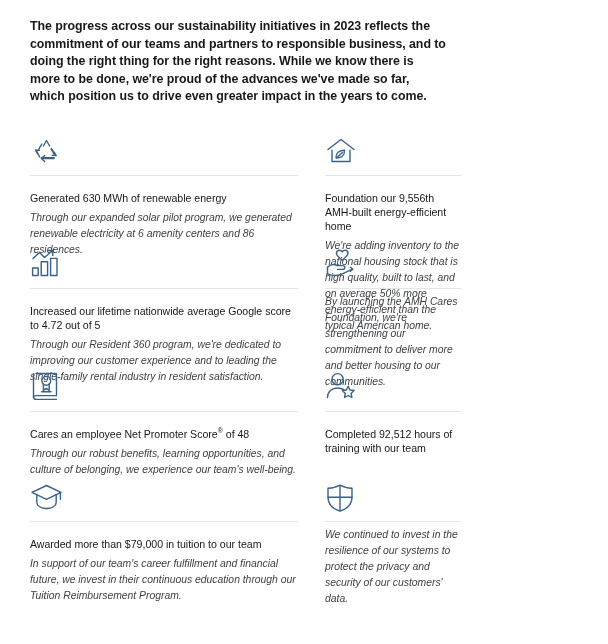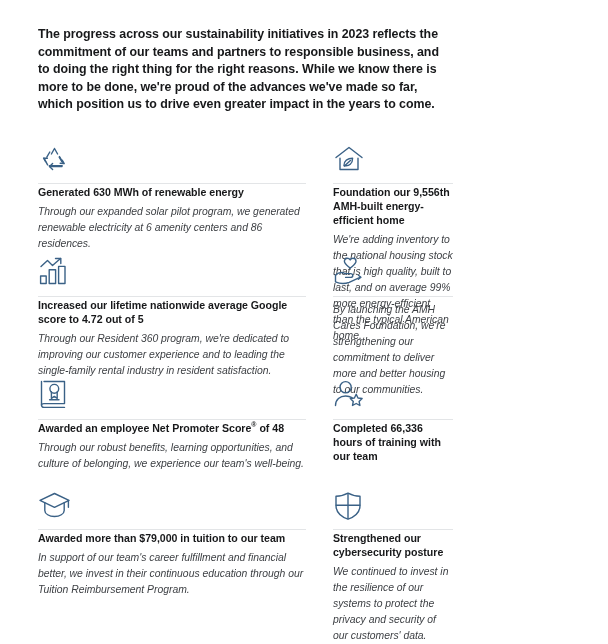--- a/index.html
+++ b/index.html
@@ -12,21 +12,21 @@
     height: 644px;
     font-family: "Liberation Sans", sans-serif;
     color: #1a1a1a;
     overflow: hidden;
   }
   .page {
     width: 483px;
     height: 644px;
     position: relative;
     box-sizing: border-box;
-    padding: 16px;
+    padding: 8px;
   }
   .intro {
     margin: 0;
     padding: 10px 28px 0 22px;
     font-size: 12.4px;
     line-height: 17.6px;
     font-weight: bold;
     color: #17181a;
     letter-spacing: -0.05px;
   }
@@ -58,23 +58,23 @@
   }
   .divider {
     height: 1px;
     background: #e3e5e7;
     margin-top: 6px;
     margin-bottom: 0;
   }
   .headline {
     font-size: 10.6px;
     line-height: 14px;
-    font-weight: bold;
+    font-weight: normal;
     color: #17181a;
-    margin-top: 1px;
+    margin-top: 15px;
     letter-spacing: -0.02px;
   }
   .headline sup {
     font-size: 7px;
     vertical-align: super;
     line-height: 0;
   }
   .body {
     font-size: 10.4px;
     line-height: 16px;
@@ -117,21 +117,21 @@
       <div class="icon-wrap">
         <svg width="32" height="30" viewBox="0 0 32 30" fill="none" stroke="#3a6186" stroke-width="1.4" stroke-linecap="round" stroke-linejoin="round">
           <path d="M3 12.5 L16 2.5 L29 12.5"></path>
           <path d="M7 13.2 L7 24.5 L25 24.5 L25 13.2"></path>
           <path d="M11 20.5 C11 15.8 14.6 13.2 19.6 13.2 C19.6 18.6 16.2 21.6 11 20.5 Z"></path>
           <path d="M11.4 21 L17.4 15.4"></path>
         </svg>
       </div>
       <div class="divider"></div>
       <div class="headline">Foundation our 9,556th AMH-built energy-efficient home</div>
-      <div class="body">We're adding inventory to the national housing stock that is high quality, built to last, and on average 99% more energy-efficient than the typical American home.</div>
+      <div class="body">We're adding inventory to the national housing stock that is high quality, built to last, and on average 50% more energy-efficient than the typical American home.</div>
     </div>
 
     <div class="cell r2">
       <div class="icon-wrap">
         <svg width="34" height="32" viewBox="0 0 34 32" fill="none" stroke="#3a6186" stroke-width="1.4" stroke-linecap="round" stroke-linejoin="round">
           <path d="M3 10.5 L9.5 4.5 L14.5 9.5 L22.5 2.5"></path>
           <path d="M17.5 2.5 L22.8 2.5 L22.8 7.6"></path>
           <rect x="2.6" y="20" width="5.6" height="7.5"></rect>
           <rect x="11.2" y="13.8" width="6.4" height="13.7"></rect>
           <rect x="20.6" y="10.4" width="6.4" height="17.1"></rect>
@@ -160,56 +160,55 @@
       <div class="icon-wrap">
         <svg width="32" height="32" viewBox="0 0 32 32" fill="none" stroke="#3a6186" stroke-width="1.4" stroke-linecap="round" stroke-linejoin="round">
           <path d="M3.5 2.5 L3.5 26 C3.5 27.4 4.6 28.4 6 28.4 L26.5 28.4"></path>
           <path d="M6 2.5 L26.5 2.5 L26.5 24.6 L6 24.6 C4.6 24.6 3.5 25.4 3.5 26"></path>
           <circle cx="16.3" cy="9.8" r="4.4"></circle>
           <path d="M13.4 12.6 L13.4 19.4 L16.3 17.4 L19.2 19.4 L19.2 12.6"></path>
           <path d="M11.6 20.8 L21 20.8"></path>
         </svg>
       </div>
       <div class="divider"></div>
-      <div class="headline"><span>Awarded an employee Net Promoter Score</span><sup>®</sup><span> of 48</span></div>
+      <div class="headline"><span>Cares an employee Net Promoter Score</span><sup>®</sup><span> of 48</span></div>
       <div class="body">Through our robust benefits, learning opportunities, and culture of belonging, we experience our team's well-being.</div>
     </div>
 
     <div class="cell r3">
       <div class="icon-wrap">
         <svg width="32" height="32" viewBox="0 0 32 32" fill="none" stroke="#3a6186" stroke-width="1.4" stroke-linecap="round" stroke-linejoin="round">
           <circle cx="12.6" cy="8.2" r="5.6"></circle>
           <path d="M2.5 26.5 C2.5 20.6 7 17 12.6 17 C15 17 17.2 17.6 19 18.7"></path>
           <path d="M23.2 15.2 L25 19 L29.1 19.5 L26.1 22.4 L26.9 26.5 L23.2 24.5 L19.5 26.5 L20.3 22.4 L17.3 19.5 L21.4 19 Z"></path>
         </svg>
       </div>
       <div class="divider"></div>
-      <div class="headline">Completed 66,336 hours of training with our team</div>
+      <div class="headline">Completed 92,512 hours of training with our team</div>
     </div>
 
     <div class="cell r4">
       <div class="icon-wrap">
         <svg width="34" height="30" viewBox="0 0 34 30" fill="none" stroke="#3a6186" stroke-width="1.4" stroke-linecap="round" stroke-linejoin="round">
           <path d="M16.5 2.5 L31 9.4 L16.5 16.3 L2 9.4 Z"></path>
           <path d="M6.8 11.6 L6.8 19.4 C6.8 22.9 11.2 25.5 16.5 25.5 C21.8 25.5 26.2 22.9 26.2 19.4 L26.2 11.6"></path>
           <path d="M30.4 9.8 L30.4 16.2"></path>
         </svg>
       </div>
       <div class="divider"></div>
       <div class="headline">Awarded more than $79,000 in tuition to our team</div>
-      <div class="body">In support of our team's career fulfillment and financial better, we invest in their continuous education through our Tuition Reimbursement Program.</div>
+      <div class="body">In support of our team's career fulfillment and financial future, we invest in their continuous education through our Tuition Reimbursement Program.</div>
     </div>
 
     <div class="cell r4">
       <div class="icon-wrap">
         <svg width="30" height="30" viewBox="0 0 30 30" fill="none" stroke="#3a6186" stroke-width="1.4" stroke-linecap="round" stroke-linejoin="round">
           <path d="M15 2.2 C11.2 4.4 7 5.2 3 5.2 L3 14.4 C3 21 8.2 25.8 15 28.2 C21.8 25.8 27 21 27 14.4 L27 5.2 C23 5.2 18.8 4.4 15 2.2 Z"></path>
           <path d="M15 3 L15 27.6"></path>
           <path d="M3.2 14.2 L26.8 14.2"></path>
         </svg>
       </div>
       <div class="divider"></div>
-      <div class="headline">Strengthened our cybersecurity posture</div>
       <div class="body">We continued to invest in the resilience of our systems to protect the privacy and security of our customers' data.</div>
     </div>
 
   </div>
 </div>
 
 </body></html>

